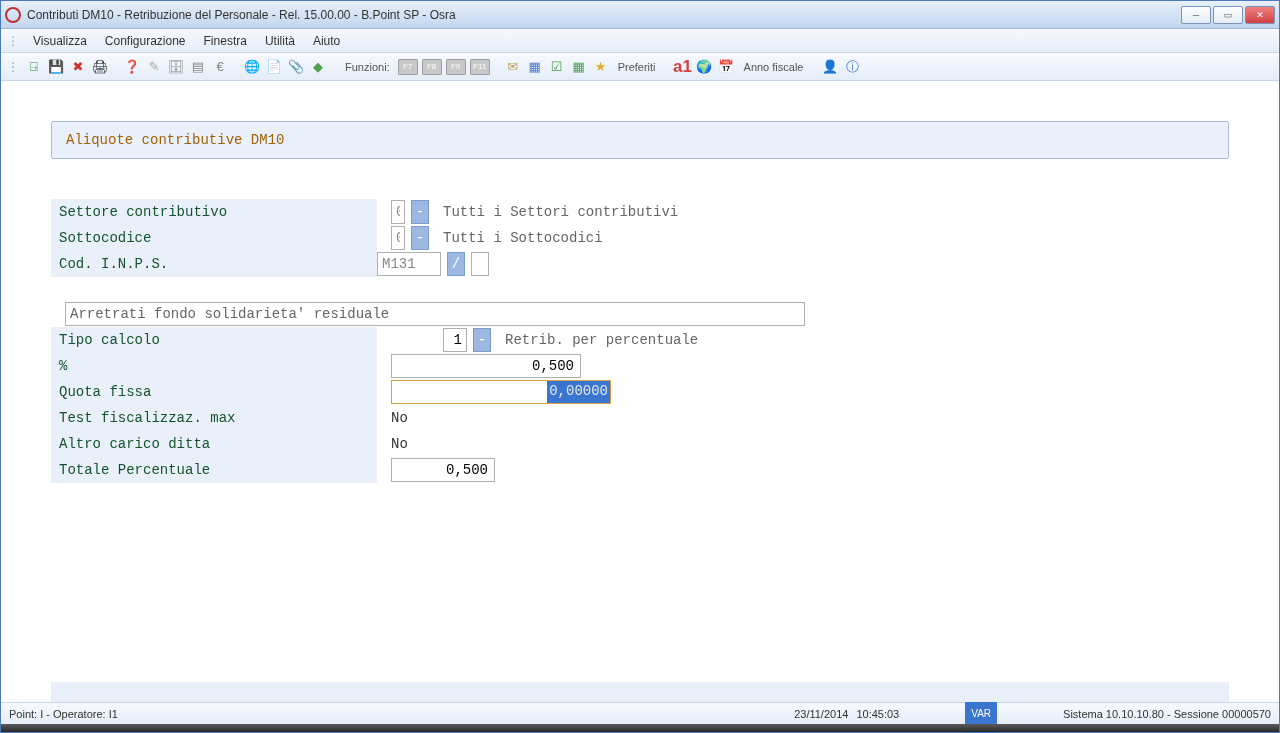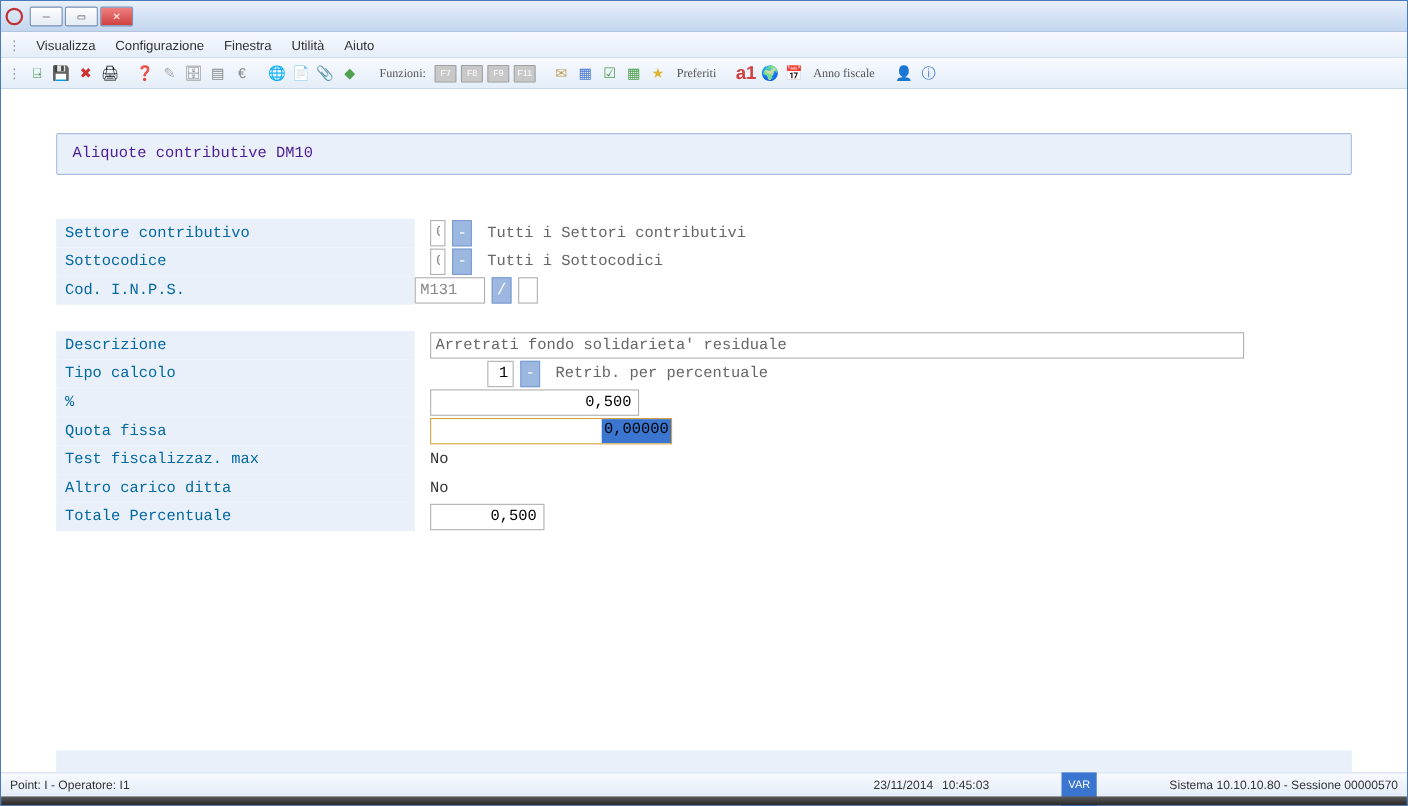--- a/index.html
+++ b/index.html
@@ -66,21 +66,21 @@
     padding: 0 6px;
     gap: 4px;
   }
   .toolbar .dots { color: #8a9bb3; margin-right: 2px; }
   .tb-icon {
     width: 18px; height: 18px;
     display: flex; align-items: center; justify-content: center;
     font-size: 13px;
   }
   .tb-sep { width: 6px; }
-  .tb-label { font-size: 11px; color: #555; padding: 0 4px; font-family: Liberation Serif, serif; }
+  .tb-label { font-size: 11px; color: #555; padding: 0 4px; }
   .fn-key {
     width: 20px; height: 16px;
     background: #c8c8c8;
     border: 1px solid #a0a0a0;
     font-size: 8px;
     color: #fff;
     display: flex; align-items: center; justify-content: center;
     border-radius: 1px;
   }
   .content {
@@ -88,39 +88,39 @@
     background: #fff;
     padding: 40px 50px 0 50px;
     position: relative;
   }
   .page-header {
     border: 1px solid #a8bde0;
     background: #eaf0fa;
     padding: 10px 14px;
     font-family: "Courier New", monospace;
     font-size: 14px;
-    color: #4c1d95;
+    color: #a16207;
     border-radius: 2px;
     margin-bottom: 40px;
   }
   .form-area {
     font-family: "Courier New", monospace;
     font-size: 14px;
   }
   .form-row {
     display: flex;
     align-items: center;
     height: 26px;
     margin-bottom: 0;
   }
   .form-label {
     width: 326px;
     background: #eaf0fa;
     padding: 4px 8px;
-    color: #0369a1;
+    color: #14532d;
     height: 26px;
     display: flex;
     align-items: center;
   }
   .form-value-col {
     display: flex;
     align-items: center;
     gap: 6px;
     padding-left: 14px;
   }
@@ -152,21 +152,21 @@
   .inp.small18 { width: 18px; }
   .inp.num190 { width: 190px; text-align: right; padding-right: 6px; }
   .inp.num220 { width: 220px; text-align: right; padding-right: 4px; }
   .inp.num100 { width: 104px; text-align: right; padding-right: 6px; }
   .inp.active {
     border: 1px solid #d4a040;
     background: #fff;
   }
   .sel-text {
     background: #3a76d0;
-    color: #000000;
+    color: #e5e5e5;
     padding: 0 2px;
     display: inline-block;
     height: 100%;
     line-height: 20px;
     float: right;
   }
   .bottom-blue {
     position: absolute;
     left: 50px; right: 50px; bottom: 0;
     height: 20px;
@@ -195,20 +195,21 @@
     background: linear-gradient(#5a5a5a,#2a2a2a);
   }
 </style>
 </head>
 <body>
 
 <div class="window">
 
   <div class="titlebar">
     <div class="app-icon"></div>
+    <div class="title">Contributi DM10 - Retribuzione del Personale - Rel. 15.00.00 - B.Point SP - Osra</div>
     <div class="win-btns">
       <div class="win-btn">─</div>
       <div class="win-btn">▭</div>
       <div class="win-btn close">✕</div>
     </div>
   </div>
 
   <div class="menubar">
     <span class="dots">⋮</span>
     <span class="menu-item">Visualizza</span>
@@ -286,21 +287,20 @@
         <div class="form-value-col" style="padding-left:0">
           <input class="inp small60 readonly" style="margin-left: 0px;" value="M131">
           <div class="dash-btn">/</div>
           <input class="inp small18" style="">
         </div>
       </div>
 
       <div class="gap"></div>
 
       <div class="form-row">
-        <div class="form-label">Descrizione</div>
         <div class="form-value-col" style="padding-left:14px">
           <input class="inp wide readonly" style="color: rgb(102, 102, 102);" value="Arretrati fondo solidarieta' residuale">
         </div>
       </div>
 
       <div class="form-row">
         <div class="form-label">Tipo calcolo</div>
         <div class="form-value-col">
           <div style="width:46px"></div>
           <input class="inp small20" value="1" style="">

